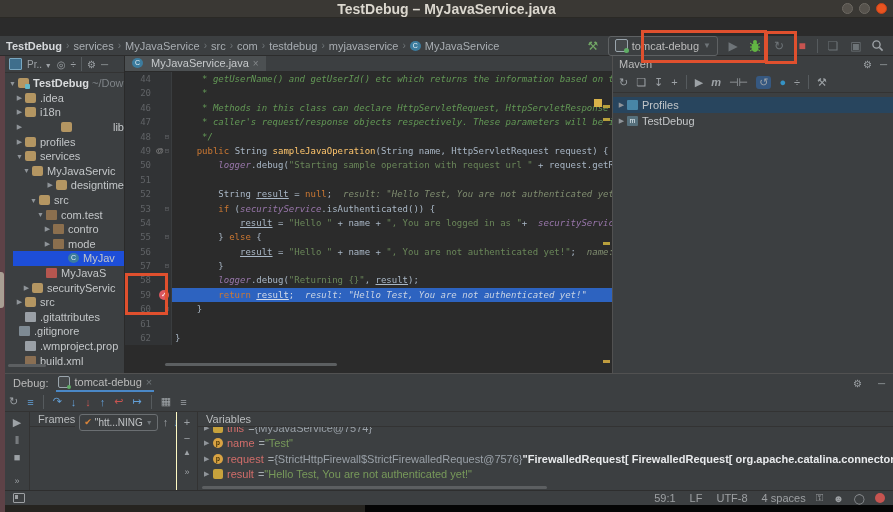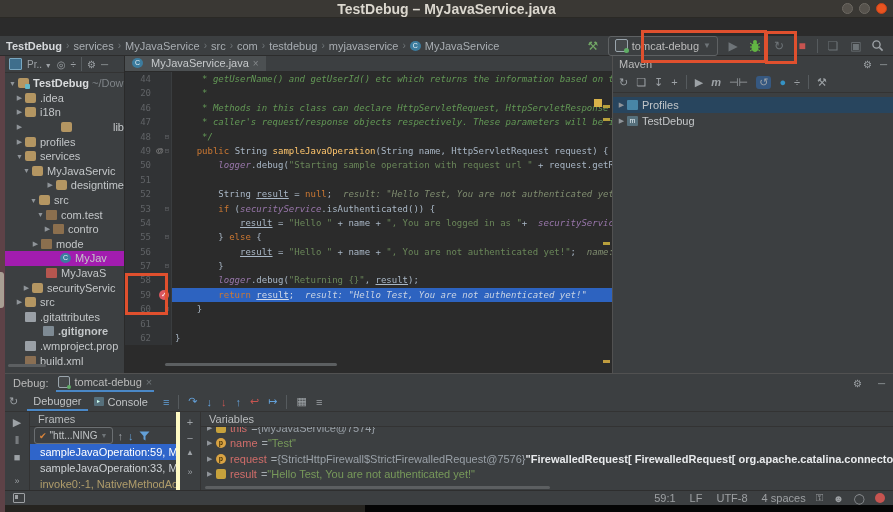--- a/index.html
+++ b/index.html
@@ -48,21 +48,21 @@
 
   
   #project{left:5px;top:56px;width:120px;height:317px;background:#3c3f41;
            border-right:1px solid #2a2a2a;box-sizing:border-box;overflow:hidden;}
   #proj-toolbar{height:16px;display:flex;align-items:center;gap:5px;padding:0 4px;
                 border-bottom:1px solid #333;}
   .pt-ic{font-size:10px;color:#9da2a6;}
   .proj-win-ic{width:11px;height:10px;background:#3f6e8c;border:1px solid #7aa7c0;border-radius:1px;}
   #ptree{padding-top:3px;}
   .trow{height:14.6px;display:flex;align-items:center;white-space:nowrap;overflow:hidden;}
-  .trow.selected{background:#a21caf;}
+  .trow.selected{background:#1d4ed8;margin-left:8px;}
   .tarrow{width:9px;flex:none;font-size:7px;color:#8f9499;text-align:center;margin-right:1px;}
   .tlabel{color:#c3c6c8;}
   .tlabel.bold{font-weight:bold;color:#dadcde;}
   .tsuffix{color:#7f8488;margin-left:3px;}
   .ti{width:11px;height:10px;flex:none;display:inline-block;margin-right:4px;border-radius:2px;
       font-size:7px;line-height:10px;text-align:center;color:#e8f2f8;}
   .ti.project{background:#b49662;position:relative;}
   .ti.project::after{content:"";position:absolute;right:-1px;bottom:-1px;width:5px;height:5px;background:#62b8c9;border-radius:1px;}
   .ti.folder{background:#b49662;}
   .ti.package{background:#8b6f4e;border-radius:1px;}
@@ -129,21 +129,21 @@
   #dbg-tab .cfgic::after{content:"";position:absolute;right:-2px;bottom:-2px;width:4px;height:4px;border-radius:50%;background:#5fad65;}
   #dbg-head .sp{flex:1;}
   #dbg-toolbar{height:19px;display:flex;align-items:center;gap:9px;padding:0 4px;border-bottom:1px solid #333;}
   .dtab{display:flex;align-items:center;gap:4px;height:19px;padding:0 6px;box-sizing:border-box;color:#c0c3c5;}
   .dtab.selected{border-bottom:2px solid #4a88c7;}
   .console-ic{width:10px;height:9px;background:#56707c;border-radius:1px;color:#cfe;font-size:6px;line-height:9px;text-align:center;}
   .step-ic{color:#63a0d8;font-size:11px;}
   .step-ic.red{color:#c75450;}
   #dbg-body{flex:1;display:flex;overflow:hidden;}
   #dbg-vstrip{width:24px;flex:none;display:flex;flex-direction:column;align-items:center;gap:5px;padding-top:4px;border-right:1px solid #333;}
-  #frames-col{width:146px;flex:none;border-right:4px solid #fef9c3;display:flex;flex-direction:column;overflow:hidden;}
+  #frames-col{width:146px;flex:none;border-right:1px solid #fef9c3;display:flex;flex-direction:row;overflow:hidden;}
   .subhead{height:14px;line-height:14px;padding-left:8px;color:#b9bcbe;border-bottom:1px solid #333;}
   #thread-row{height:20px;display:flex;align-items:center;gap:5px;padding:0 4px;}
   #thread-combo{display:flex;align-items:center;gap:3px;border:1px solid #6b6f72;border-radius:3px;height:15px;padding:0 4px;flex:none;}
   #thread-combo .chk{color:#d9843a;font-size:9px;}
   #thread-combo .tc-label{font-size:10px;color:#c0c3c5;}
   .frow{height:16px;line-height:16px;padding-left:10px;color:#ced2d6;white-space:nowrap;overflow:hidden;}
   .frow.selected{background:#2f65ca;color:#fff;}
   .frow.dimmed{color:#b09d6b;}
   #watch-strip{width:20px;flex:none;display:flex;flex-direction:column;align-items:center;gap:4px;padding-top:4px;border-right:1px solid #333;color:#9da2a6;}
   #vars-col{flex:1;display:flex;flex-direction:column;overflow:hidden;position:relative;}
@@ -316,21 +316,21 @@
         <div class="trow" style="padding-left: 31px;">
           <span class="tarrow">▼</span>
           <span class="ti package"></span>
           <span class="tlabel">com.test</span>
         </div>
         <div class="trow" style="padding-left: 38px;">
           <span class="tarrow">▶</span>
           <span class="ti package"></span>
           <span class="tlabel">contro</span>
         </div>
-        <div class="trow" style="padding-left: 26px;">
+        <div class="trow" style="padding-left: 38px;">
           <span class="tarrow">▶</span>
           <span class="ti package"></span>
           <span class="tlabel">mode</span>
         </div>
         <div class="trow selected" style="padding-left: 45px;">
           <span class="tarrow"></span>
           <span class="ti class">C</span>
           <span class="tlabel">MyJav</span>
         </div>
         <div class="trow" style="padding-left: 31px;">
@@ -346,21 +346,21 @@
         <div class="trow" style="padding-left: 10px;">
           <span class="tarrow">▶</span>
           <span class="ti folder"></span>
           <span class="tlabel">src</span>
         </div>
         <div class="trow" style="padding-left: 10px;">
           <span class="tarrow"></span>
           <span class="ti file"></span>
           <span class="tlabel">.gitattributes</span>
         </div>
-        <div class="trow" style="padding-left: 28px; font-weight: bold;">
+        <div class="trow" style="padding-left: 4px;">
           <span class="tarrow"></span>
           <span class="ti file2"></span>
           <span class="tlabel">.gitignore</span>
         </div>
         <div class="trow" style="padding-left: 10px;">
           <span class="tarrow"></span>
           <span class="ti file"></span>
           <span class="tlabel">.wmproject.prop</span>
         </div>
         <div class="trow" style="padding-left: 10px;">
@@ -454,29 +454,20 @@
         <span class="cfgic"></span>
         <span>tomcat-debug</span>
         <span class="dim">×</span>
       </span>
       <span class="sp"></span>
       <span class="pt-ic">⚙</span>
       <span class="pt-ic" style="margin-left:8px;">─</span>
     </div>
     <div id="dbg-toolbar">
       <span class="mt-ic green">↻</span>
-      <span id="dbg-tabs" style="display:flex;">
-          <span class="dtab selected">
-            <span>Debugger</span>
-          </span>
-          <span class="dtab">
-            <span class="console-ic">▸</span>
-            <span>Console</span>
-          </span>
-        </span>
       <span class="step-ic">≡</span>
       <span class="vsep"></span>
       <span class="step-ic">↷</span>
       <span class="step-ic">↓</span>
       <span class="step-ic red">↓</span>
       <span class="step-ic">↑</span>
       <span class="step-ic red">↩</span>
       <span class="step-ic">↦</span>
       <span class="vsep"></span>
       <span class="mt-ic">▦</span>

